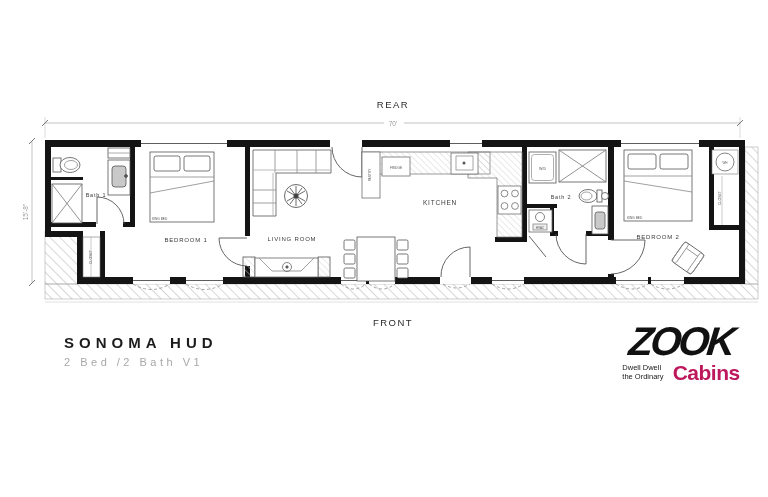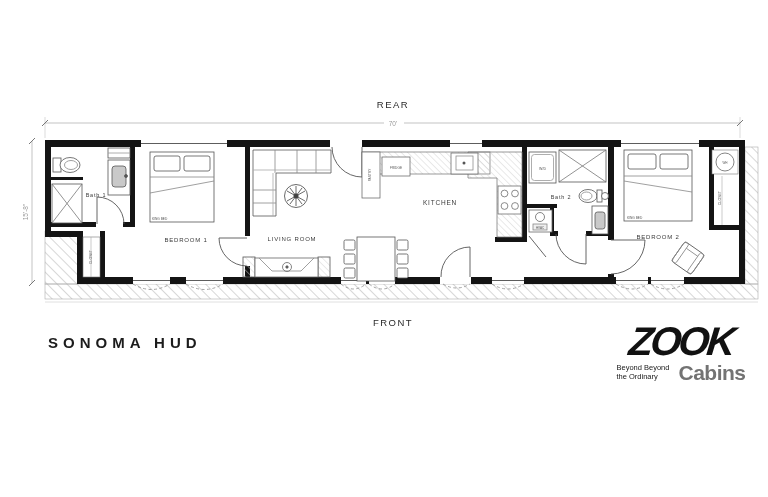--- a/index.html
+++ b/index.html
@@ -1,27 +1,27 @@
 <!DOCTYPE html>
 <html><head>
 <meta charset="utf-8">
 <style>
   html,body{margin:0;padding:0;background:#fff;}
   .page{position:relative;width:768px;height:403px;background:#ffffff;overflow:hidden;
         font-family:"Liberation Sans",sans-serif;}
   .plan-svg{position:absolute;left:0;top:0;}
-  .title-block{position:absolute;left:48px;top:334px;}
+  .title-block{position:absolute;left:64px;top:334px;}
   .plan-title{font-size:15px;font-weight:700;letter-spacing:5px;color:#1c1c1c;}
   .plan-subtitle{margin-top:5px;font-size:11px;letter-spacing:3.5px;color:#a8a8a8;}
   .logo{position:absolute;left:610px;top:324px;width:142px;}
   .logo-zook{font-size:40px;line-height:0.85;font-weight:900;font-style:italic;
              letter-spacing:-3px;color:#111;transform:skewX(-6deg);text-align:center;}
   .logo-bottom{display:flex;align-items:flex-end;justify-content:center;gap:9px;margin-top:4px;}
   .logo-tagline{font-size:7.5px;line-height:1.2;color:#181818;padding-bottom:2px;}
-  .logo-cabins{font-size:21px;font-weight:700;letter-spacing:-0.5px;color:#737373;line-height:1;}
+  .logo-cabins{font-size:21px;font-weight:700;letter-spacing:-0.5px;color:#be185d;line-height:1;}
   svg text{font-family:"Liberation Sans",sans-serif;fill:#3a3a3a;}
   .rlabel{letter-spacing:1.5px;fill:#2a2a2a;}
   .dim{fill:#9a9a9a;}
   .roomlabel{letter-spacing:0.8px;}
   .tiny{fill:#555;}
 </style>
 </head>
 <body>
 
 <div class="page">
@@ -309,26 +309,27 @@
     <text x="186" y="242" text-anchor="middle" font-size="6" class="roomlabel">BEDROOM 1</text>
     <text x="292" y="241" text-anchor="middle" font-size="6" class="roomlabel">LIVING ROOM</text>
     <text x="440" y="205" text-anchor="middle" font-size="6.5" class="roomlabel">KITCHEN</text>
     <text x="561" y="199" text-anchor="middle" font-size="5.5" class="roomlabel">Bath 2</text>
     <text x="658" y="239" text-anchor="middle" font-size="6" class="roomlabel">BEDROOM 2</text>
   </g>
 </svg>
 
 <div class="title-block">
   <div class="plan-title">SONOMA HUD</div>
+  <div class="plan-subtitle">2 Bed /2 Bath V1</div>
 </div>
 
 <div class="logo">
   <div class="logo-zook">ZOOK</div>
   <div class="logo-bottom">
     <div class="logo-tagline">
-      <div>Beyond Beyond</div>
+      <div>Dwell Dwell</div>
       <div>the Ordinary</div>
     </div>
     <div class="logo-cabins">Cabins</div>
   </div>
 </div>
 
 </div>
 
 </body></html>

